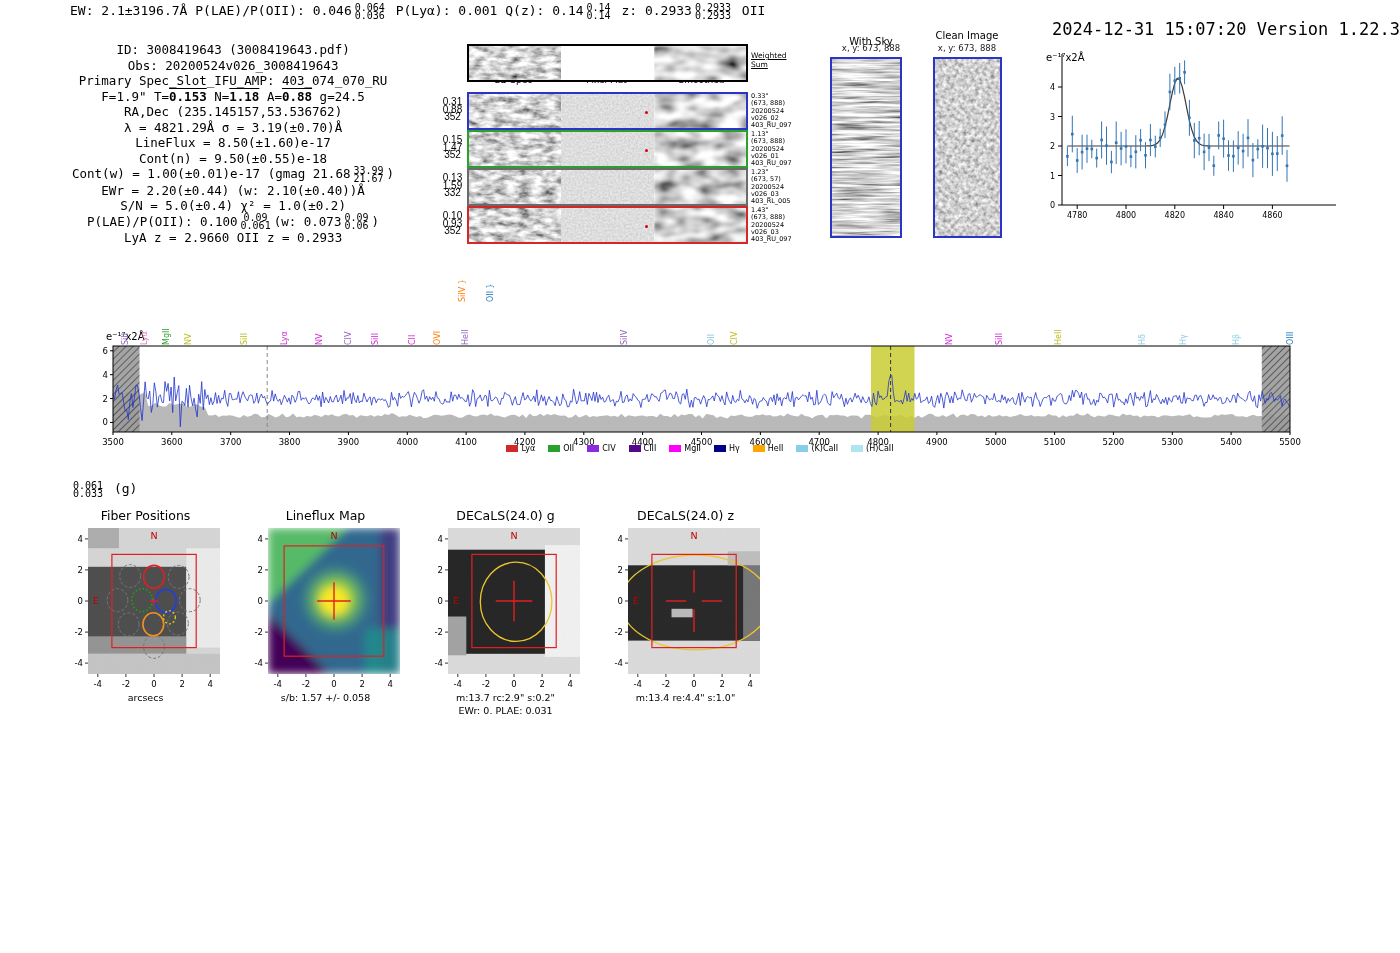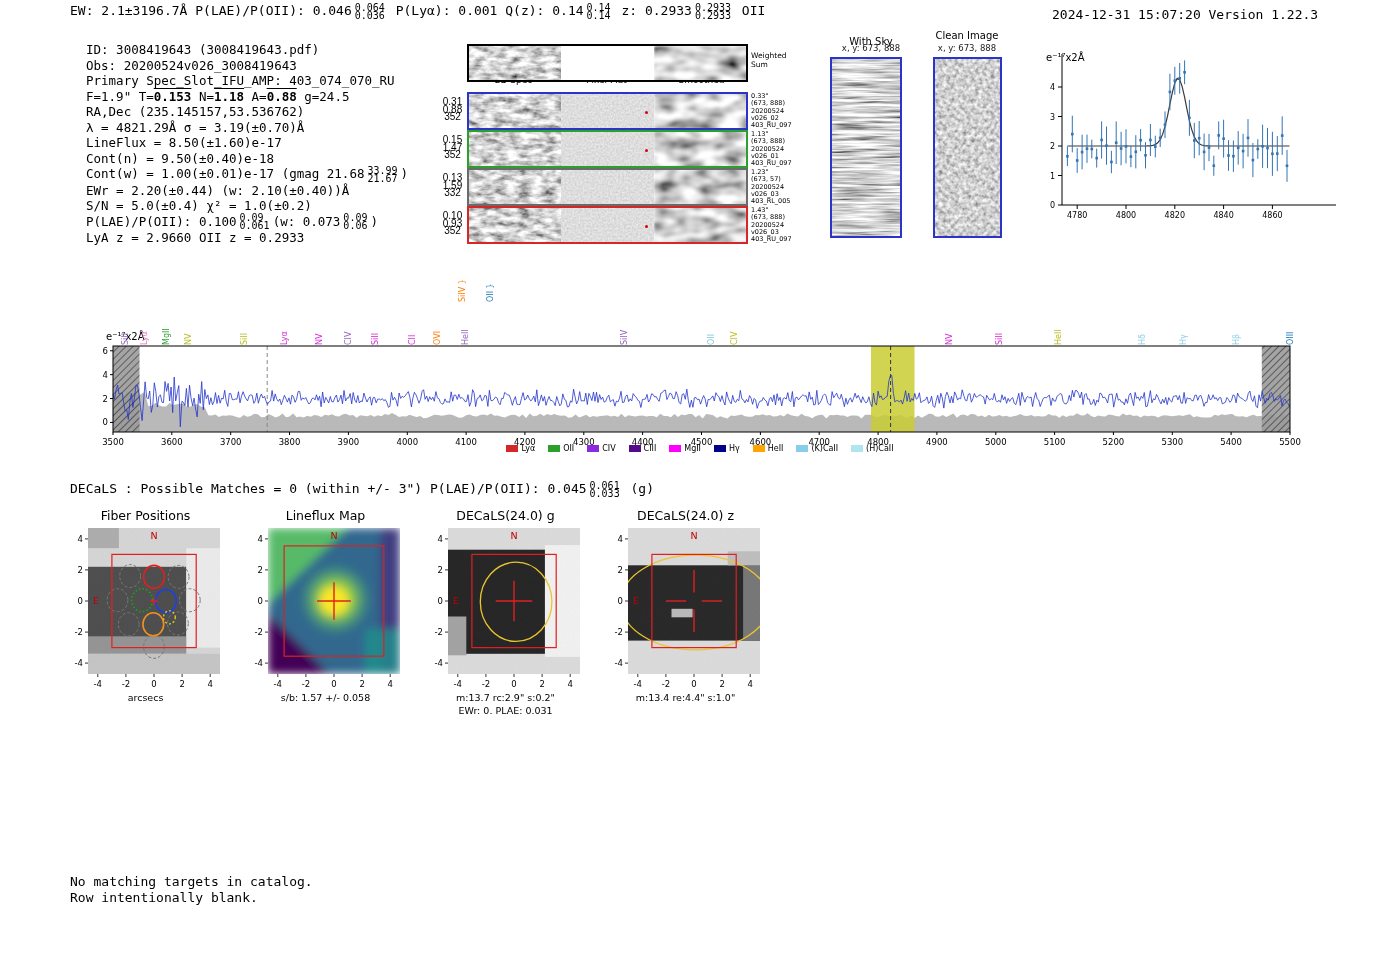--- a/index.html
+++ b/index.html
@@ -2,22 +2,22 @@
 <html><head>
 <meta charset="utf-8">
 <style>
   html,body{margin:0;padding:0;background:#fff;}
   .page{position:relative;width:1400px;height:953px;background:#fff;overflow:hidden;
         font-family:"DejaVu Sans",sans-serif;color:#000;}
   .mono{font-family:"DejaVu Sans Mono",monospace;}
   .abs{position:absolute;}
   
   #hdr-left{left:70px;top:3px;font-size:13px;white-space:nowrap;}
-  #hdr-right{left:1052px;top:7px;font-size:13px;white-space:nowrap;}
-  #info-block{left:86px;top:42px;}
+  #hdr-right{left:1052px;top:19px;font-size:17px;white-space:nowrap;}
+  #info-block{left:72px;top:42px;text-align:center;}
   .iline{font-size:12.5px;line-height:15.5px;white-space:nowrap;font-family:"DejaVu Sans Mono",monospace;}
   .frac{display:inline-block;vertical-align:middle;font-size:10px;line-height:8px;margin:0 3px;}
   .frac span{display:block;}
   .ov{text-decoration:overline;font-weight:bold;}
   
   #spec2d{left:467px;top:44px;width:281px;height:202px;}
   .srow{position:absolute;left:0;width:281px;height:38px;border:2px solid #000;
         box-sizing:border-box;display:flex;background:#fff;}
   .scell{flex:1;position:relative;overflow:hidden;background:#fff;}
   .scell svg{display:block;}
@@ -89,21 +89,21 @@
   <div class="abs mono" id="hdr-right">2024-12-31 15:07:20  Version 1.22.3</div>
 
   <div class="abs" id="info-block">
       <div class="iline"><span>ID: 3008419643 (3008419643.pdf)</span></div>
       <div class="iline"><span>Obs: 20200524v026_3008419643</span></div>
       <div class="iline"><span>Primary Spec_Slot_IFU_AMP: 403_074_070_RU</span></div>
       <div class="iline"><span>F=1.9"  T=</span><span class="ov">0.153</span><span>  N=</span><span class="ov">1.18</span><span>  A=</span><span class="ov">0.88</span><span>  g=24.5</span></div>
       <div class="iline"><span>RA,Dec (235.145157,53.536762)</span></div>
       <div class="iline"><span>λ = 4821.29Å  σ = 3.19(±0.70)Å</span></div>
       <div class="iline"><span>LineFlux = 8.50(±1.60)e-17</span></div>
-      <div class="iline"><span>Cont(n) = 9.50(±0.40)e-18</span></div>
+      <div class="iline"><span>Cont(n) = 9.50(±0.55)e-18</span></div>
       <div class="iline"><span>Cont(w) = 1.00(±0.01)e-17 (gmag 21.68</span><span class="frac"><span>33.99</span><span>21.67</span></span><span>)</span></div>
       <div class="iline"><span>EWr = 2.20(±0.44) (w: 2.10(±0.40))Å</span></div>
       <div class="iline"><span>S/N = 5.0(±0.4)  χ² = 1.0(±0.2)</span></div>
       <div class="iline"><span>P(LAE)/P(OII): 0.100</span><span class="frac"><span>0.09</span><span>0.061</span></span><span>(w: 0.073</span><span class="frac"><span>0.09</span><span>0.06</span></span><span>)</span></div>
       <div class="iline"><span>LyA z = 2.9660  OII z = 0.2933</span></div>
     </div>
 
   <div class="abs" id="spec2d">
     <div class="coltitle" style="left:0">2D Spec</div>
     <div class="coltitle" style="left:93px">Pixel Flat</div>
@@ -114,21 +114,21 @@
             <rect width="93" height="400" filter="url(#f2d)"></rect>
           </svg>
         </div>
         <div class="scell cpf"></div>
         <div class="scell csm">
           <svg viewBox="0 0 93 34" preserveAspectRatio="none" width="100%" height="100%">
             <rect width="93" height="400" filter="url(#fsm)"></rect>
           </svg>
         </div>
       </div>
-      <div class="srlab big" style="top: 8px;">
+      <div class="srlab big" style="top: 8px; text-decoration: underline;">
         <div>Weighted</div>
         <div>Sum</div>
       </div>
       <div class="srow" style="top: 48px; border-color: rgb(42, 53, 200);">
         <div class="scell c2d">
           <svg viewBox="0 52 93 34" preserveAspectRatio="none" width="100%" height="100%">
             <rect width="93" height="400" filter="url(#f2d)"></rect>
           </svg>
         </div>
         <div class="scell cpf">
@@ -506,21 +506,21 @@
       <div class="litem">
         <span class="lsw" style="background: rgb(135, 206, 235);"></span>
         <span>(K)CaII</span>
       </div>
       <div class="litem">
         <span class="lsw" style="background: rgb(174, 230, 240);"></span>
         <span>(H)CaII</span>
       </div>
     </div>
 
-  <div class="abs mono" id="decals-line"><span>DECaLS : Possible Matches = 0 (within +/- 3")  P(LAE)/P(OII): 0.045</span><span class="frac"><span>0.061</span><span>0.033</span></span><span> (g)</span></div>
+  <div class="abs mono" id="decals-line"><span class="frac"><span>0.061</span><span>0.033</span></span><span> (g)</span></div>
 
   <div class="ctitle" style="left:58px">Fiber Positions</div>
   <div class="ctitle" style="left:238px">Lineflux Map</div>
   <div class="ctitle" style="left:418px">DECaLS(24.0) g</div>
   <div class="ctitle" style="left:598px">DECaLS(24.0) z</div>
 
   <svg class="abs" id="cut0" style="left:58px;top:524px" width="175" height="168">
       <defs>
         <clipPath id="clip0">
           <rect x="30" y="4" width="132" height="146"></rect>
@@ -706,18 +706,14 @@
       <text x="96.0" y="15" text-anchor="middle" font-size="9.5" fill="#c00000" font-family="DejaVu Sans">N</text>
       <text x="38" y="80.0" text-anchor="middle" font-size="9.5" fill="#c00000" font-family="DejaVu Sans">E</text>
     </svg>
 
   <div class="csub" style="left:53px;top:692px">arcsecs</div>
   <div class="csub" style="left:233px;top:692px">s/b: 1.57 +/- 0.058</div>
   <div class="csub" style="left:413px;top:692px">m:13.7 rc:2.9" s:0.2"</div>
   <div class="csub" style="left:413px;top:705px">EWr: 0. PLAE: 0.031</div>
   <div class="csub" style="left:593px;top:692px">m:13.4 re:4.4" s:1.0"</div>
 
-  <div class="abs mono" id="footer">
-    <div>No matching targets in catalog.</div>
-    <div>Row intentionally blank.</div>
-  </div>
 
 </div>
 
 </body></html>

